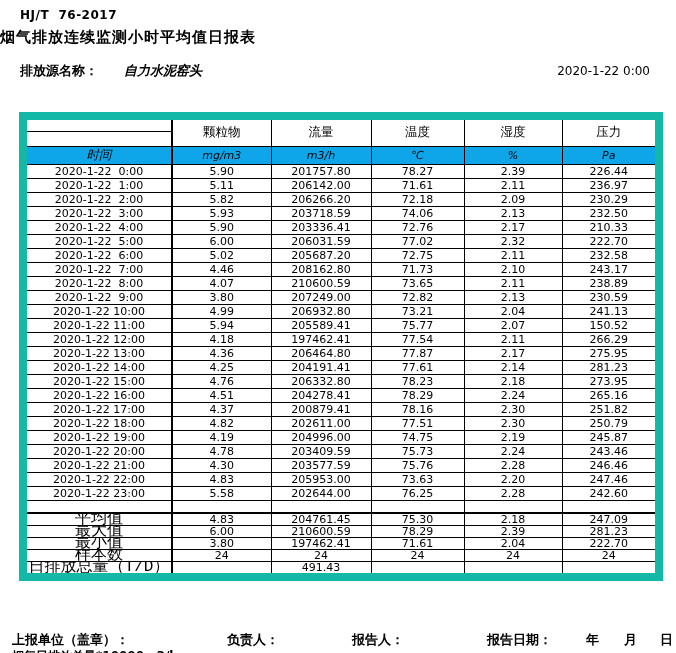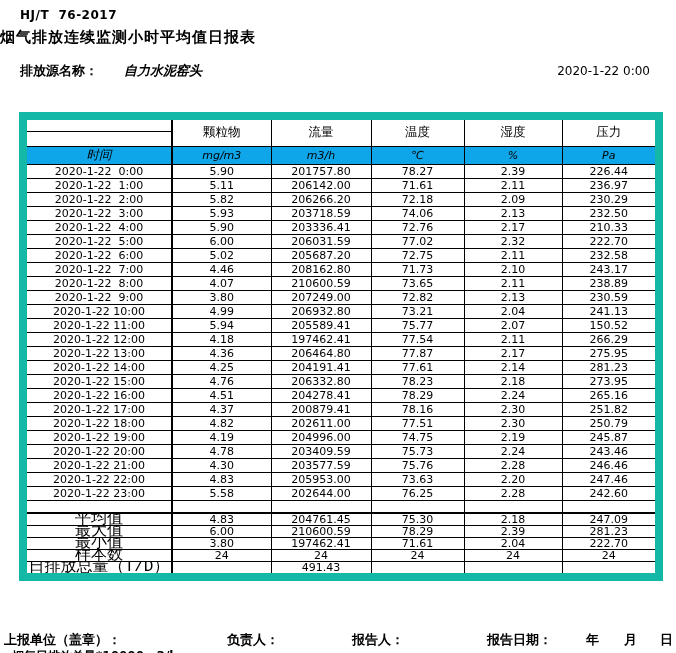--- a/index.html
+++ b/index.html
@@ -46,21 +46,21 @@
   tr.spacer td { height: 13px; }
   tbody.summary tr td { height: 12px; font-size: 11px; line-height: 11px; }
   tbody.summary tr:first-child td { border-top: 2px solid #000; }
   tbody.summary td.timecol { font-size: 16px; font-family: Liberation Mono, monospace; }
   .footer-note {
     position: absolute; left: 12px; top: 613px;
     font-size: 12px; font-weight: bold; margin-top: 35px;
   }
   .footer-signs { position: absolute; left: 0; top: 631px; width: 100%; font-size: 13px; font-weight: bold; }
   .footer-signs span { position: absolute; white-space: nowrap; }
-  .lbl-unit { left: 4px; }
+  .lbl-unit { left: 12px; }
   .lbl-resp { left: 227px; }
   .lbl-reporter { left: 352px; }
   .lbl-date { left: 487px; }
   .lbl-year { left: 586px; }
   .lbl-month { left: 624px; }
   .lbl-day { left: 660px; }
 </style>
 </head>
 <body>
 

